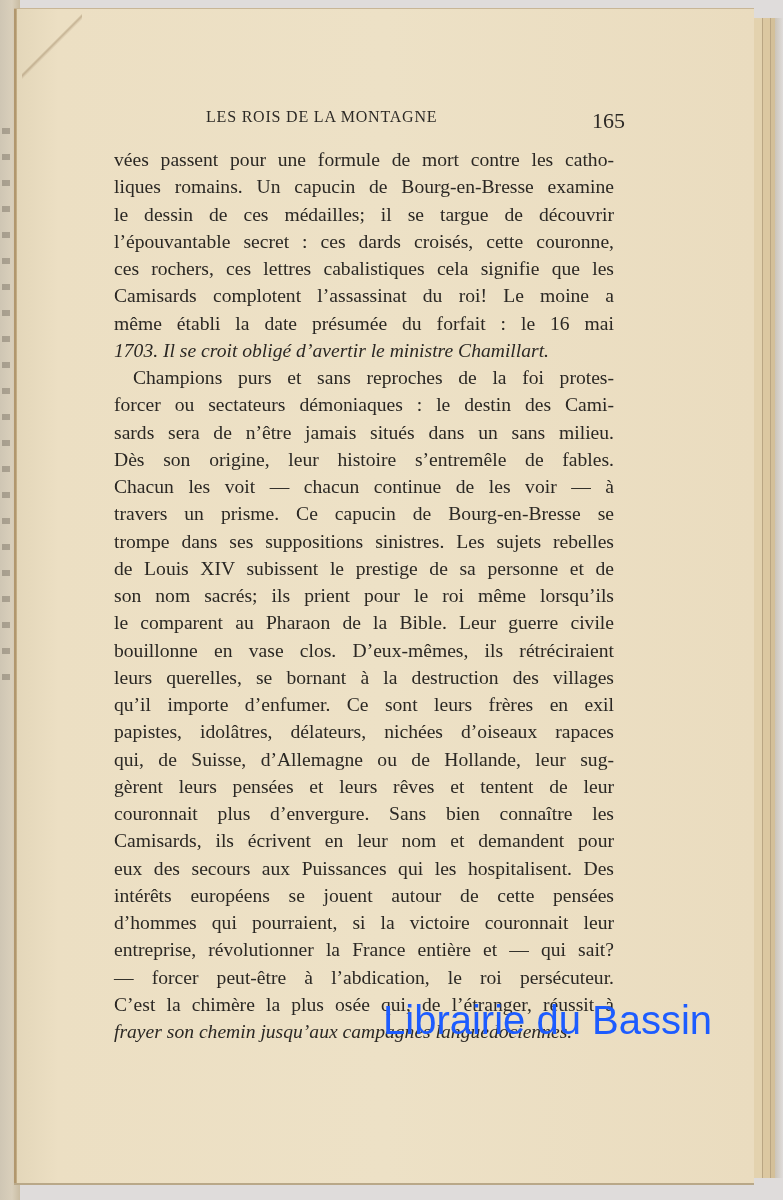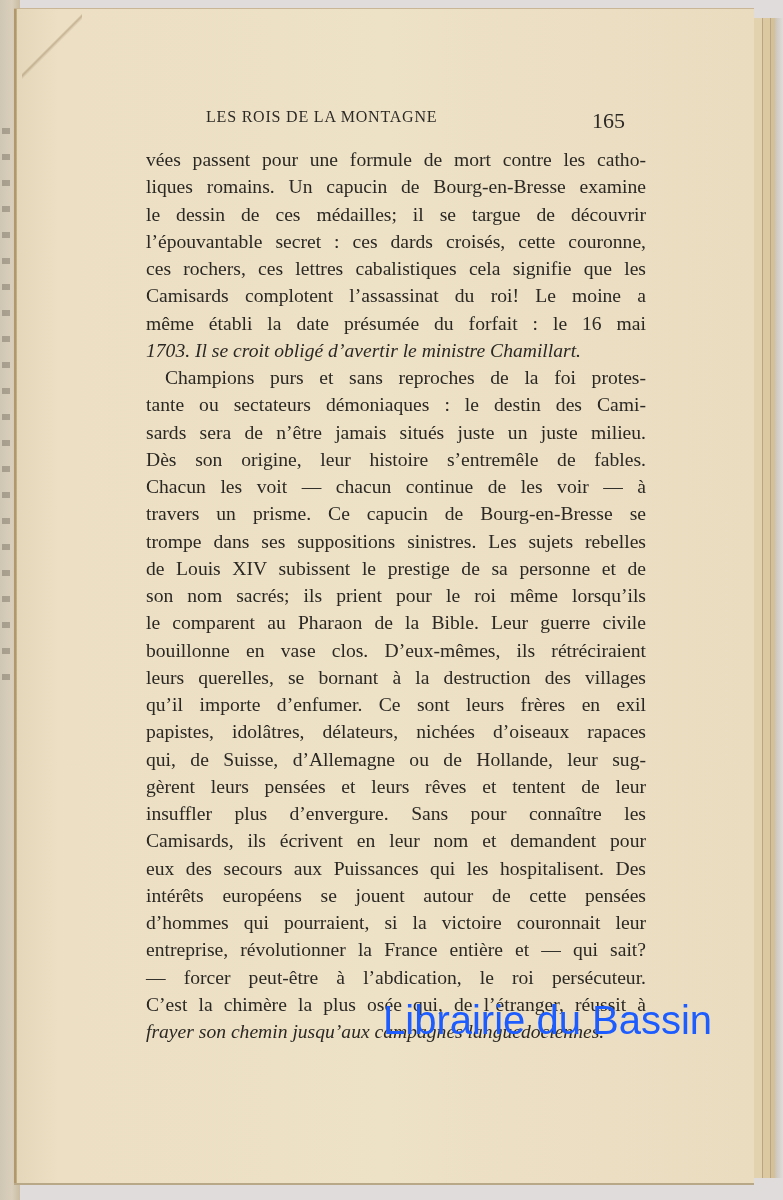--- a/index.html
+++ b/index.html
@@ -99,21 +99,20 @@
     }
     
     .body-text {
       position: absolute;
       left: 114px;
       top: 146px;
       width: 500px;
       color: #2b2824;
       font-size: 19.6px;
       line-height: 27.25px;
-      margin-left: 32px;
     }
     .body-text .line {
       display: block;
       text-align: justify;
       text-align-last: justify;
       white-space: nowrap;
       height: 27.25px;
     }
     .body-text .line.last {
       text-align-last: left;
@@ -184,36 +183,36 @@
       <span class="line">liques romains. Un capucin de Bourg-en-Bresse examine</span>
       <span class="line">le dessin de ces médailles; il se targue de découvrir</span>
       <span class="line">l’épouvantable secret : ces dards croisés, cette couronne,</span>
       <span class="line">ces rochers, ces lettres cabalistiques cela signifie que les</span>
       <span class="line">Camisards complotent l’assassinat du roi! Le moine a</span>
       <span class="line">même établi la date présumée du forfait : le 16 mai</span>
       <span class="line last">1703. Il se croit obligé d’avertir le ministre Chamillart.</span>
     </div>
     <div>
       <span class="line indent">Champions purs et sans reproches de la foi protes-</span>
-      <span class="line">tante ou sectateurs démoniaques : le destin des Cami-</span>
-      <span class="line">sards sera de n’être jamais situés juste un juste milieu.</span>
+      <span class="line">forcer ou sectateurs démoniaques : le destin des Cami-</span>
+      <span class="line">sards sera de n’être jamais situés dans un sans milieu.</span>
       <span class="line">Dès son origine, leur histoire s’entremêle de fables.</span>
       <span class="line">Chacun les voit — chacun continue de les voir — à</span>
       <span class="line">travers un prisme. Ce capucin de Bourg-en-Bresse se</span>
       <span class="line">trompe dans ses suppositions sinistres. Les sujets rebelles</span>
       <span class="line">de Louis XIV subissent le prestige de sa personne et de</span>
       <span class="line">son nom sacrés; ils prient pour le roi même lorsqu’ils</span>
       <span class="line">le comparent au Pharaon de la Bible. Leur guerre civile</span>
       <span class="line">bouillonne en vase clos. D’eux-mêmes, ils rétréciraient</span>
       <span class="line">leurs querelles, se bornant à la destruction des villages</span>
       <span class="line">qu’il importe d’enfumer. Ce sont leurs frères en exil</span>
       <span class="line">papistes, idolâtres, délateurs, nichées d’oiseaux rapaces</span>
       <span class="line">qui, de Suisse, d’Allemagne ou de Hollande, leur sug-</span>
       <span class="line">gèrent leurs pensées et leurs rêves et tentent de leur</span>
-      <span class="line">insuffler plus d’envergure. Sans pour connaître les</span>
+      <span class="line">couronnait plus d’envergure. Sans bien connaître les</span>
       <span class="line">Camisards, ils écrivent en leur nom et demandent pour</span>
       <span class="line">eux des secours aux Puissances qui les hospitalisent. Des</span>
       <span class="line">intérêts européens se jouent autour de cette pensées</span>
       <span class="line">d’hommes qui pourraient, si la victoire couronnait leur</span>
       <span class="line">entreprise, révolutionner la France entière et — qui sait?</span>
       <span class="line">— forcer peut-être à l’abdication, le roi persécuteur.</span>
       <span class="line">C’est la chimère la plus osée qui, de l’étranger, réussit à</span>
       <span class="line last">frayer son chemin jusqu’aux campagnes languedociennes.</span>
     </div>
   </div>

